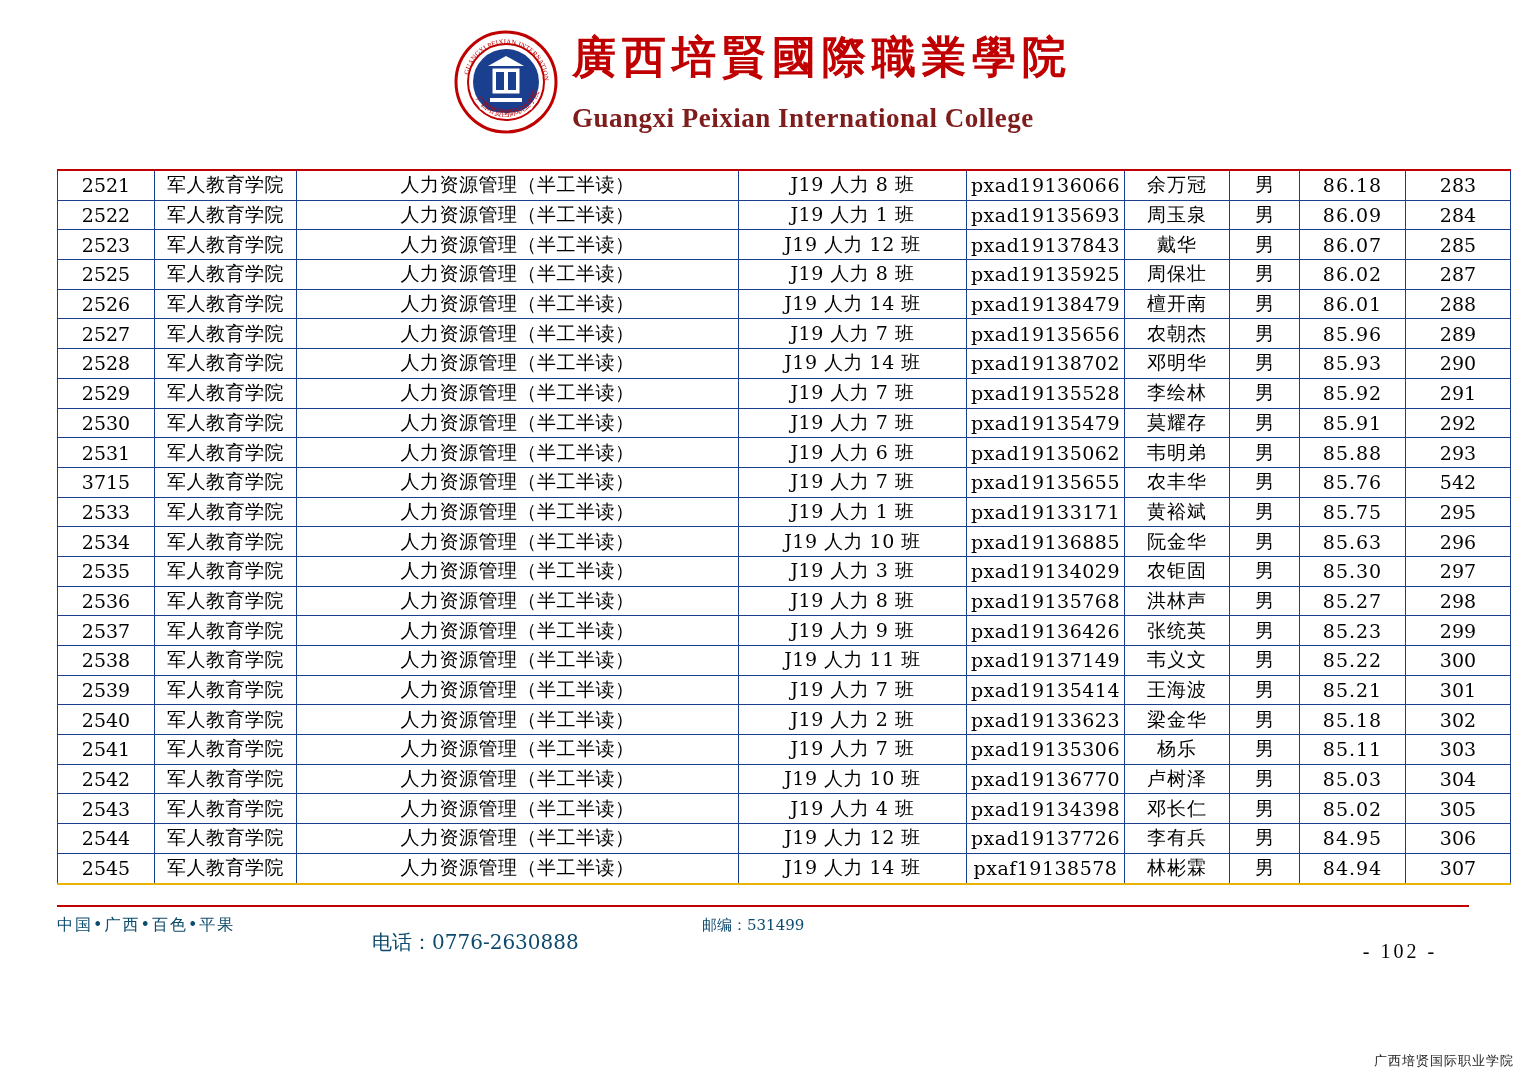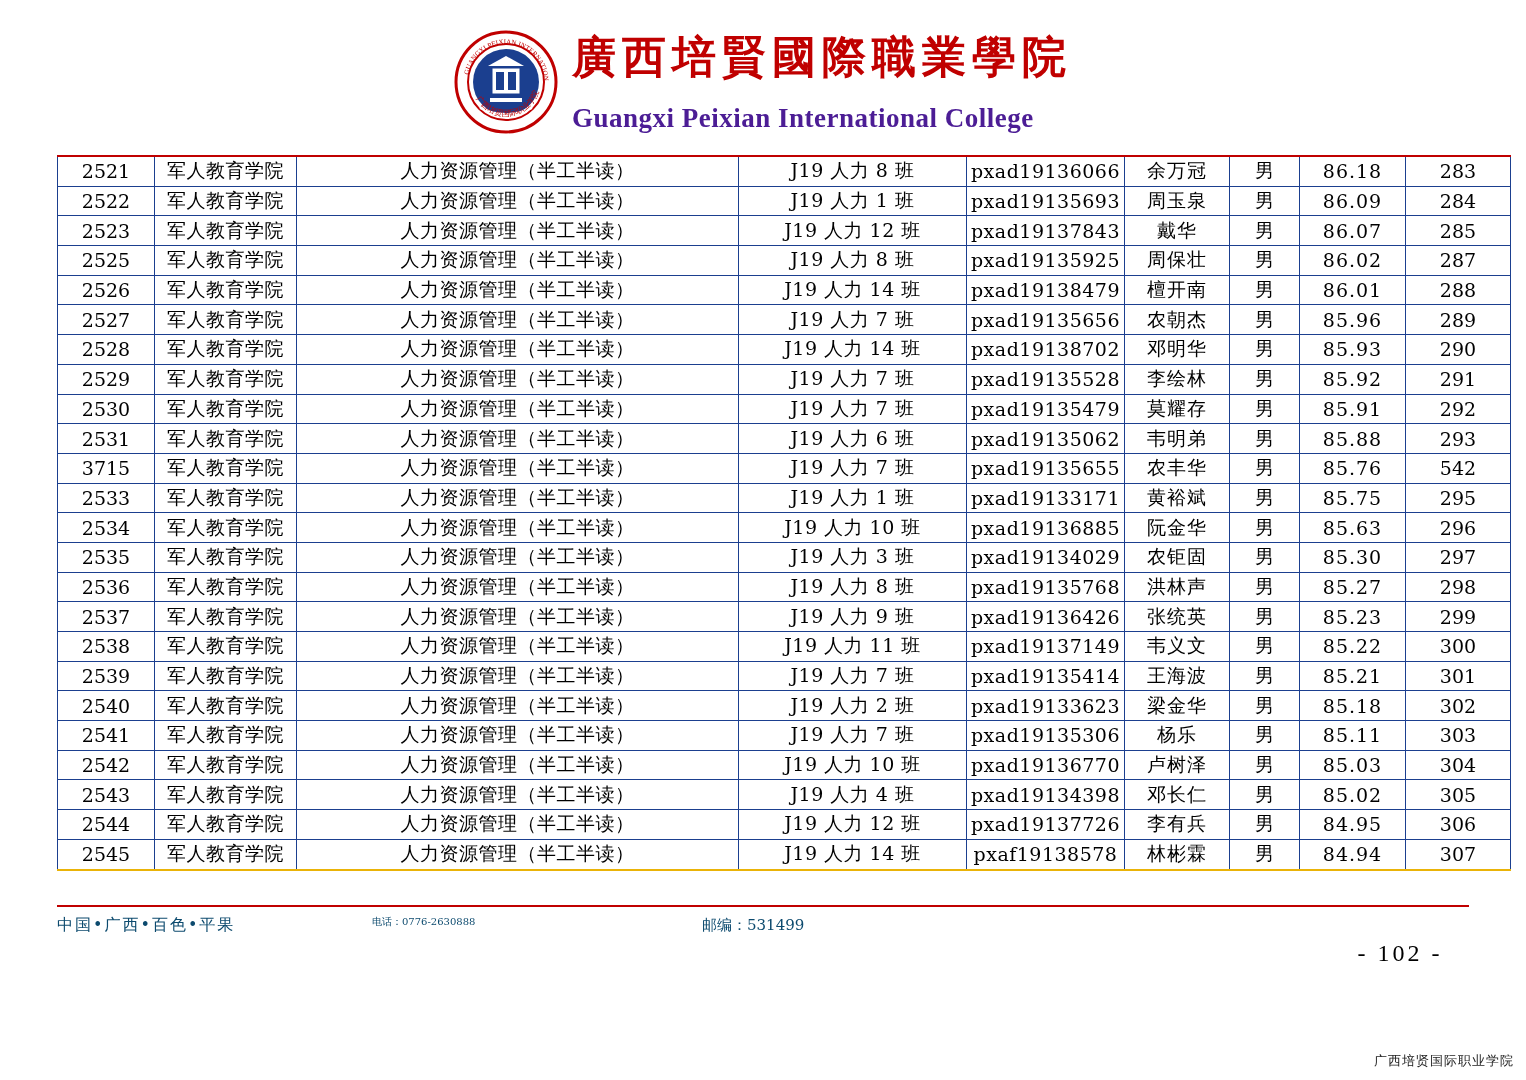--- a/index.html
+++ b/index.html
@@ -52,38 +52,39 @@
     font-weight: bold;
     color: #c00000;
     letter-spacing: 6px;
     line-height: 1.25;
     white-space: nowrap;
   }
   .title-en {
     font-family: "Liberation Serif", "DejaVu Serif", serif;
     font-size: 27px;
     font-weight: bold;
-    color: #4c1d95;
+    color: #7f1d1d;
     letter-spacing: 0.5px;
     line-height: 1.2;
     margin-top: 18px;
     white-space: nowrap;
   }
 
   
   .table-area {
     position: absolute;
     top: 155px;
     left: 57px;
     width: 1412px;
   }
   table.data {
     border-collapse: collapse;
     width: 1412px;
     table-layout: fixed;
+    margin-top: 14px;
   }
   table.data td {
     border: 1px solid #1b3f8f;
     height: 28.7px;
     padding: 0 2px;
     font-size: 19px;
     font-family: "DejaVu Serif", "Liberation Serif", serif;
     text-align: center;
     vertical-align: middle;
     white-space: nowrap;
@@ -122,37 +123,37 @@
   }
   .footer-addr {
     position: absolute;
     left: 0;
     top: 0;
     letter-spacing: 2px;
   }
   .footer-tel {
     position: absolute;
     left: 315px;
-    top: 0;
-    font-size: 10px;
+    top: 14px;
+    font-size: 20px;
   }
   .footer-zip {
     position: absolute;
     left: 645px;
     top: 1px;
     font-size: 15px;
     text-align: right;
   }
   .page-number {
     position: absolute;
     top: 940px;
     left: 1330px;
     width: 140px;
     text-align: center;
-    font-size: 24px;
+    font-size: 20px;
     font-family: "Liberation Serif", serif;
     letter-spacing: 3px;
   }
   .watermark {
     position: absolute;
     right: 12px;
     bottom: 10px;
     font-size: 13px;
     color: #222;
     font-family: "DejaVu Serif", "Liberation Serif", serif;

